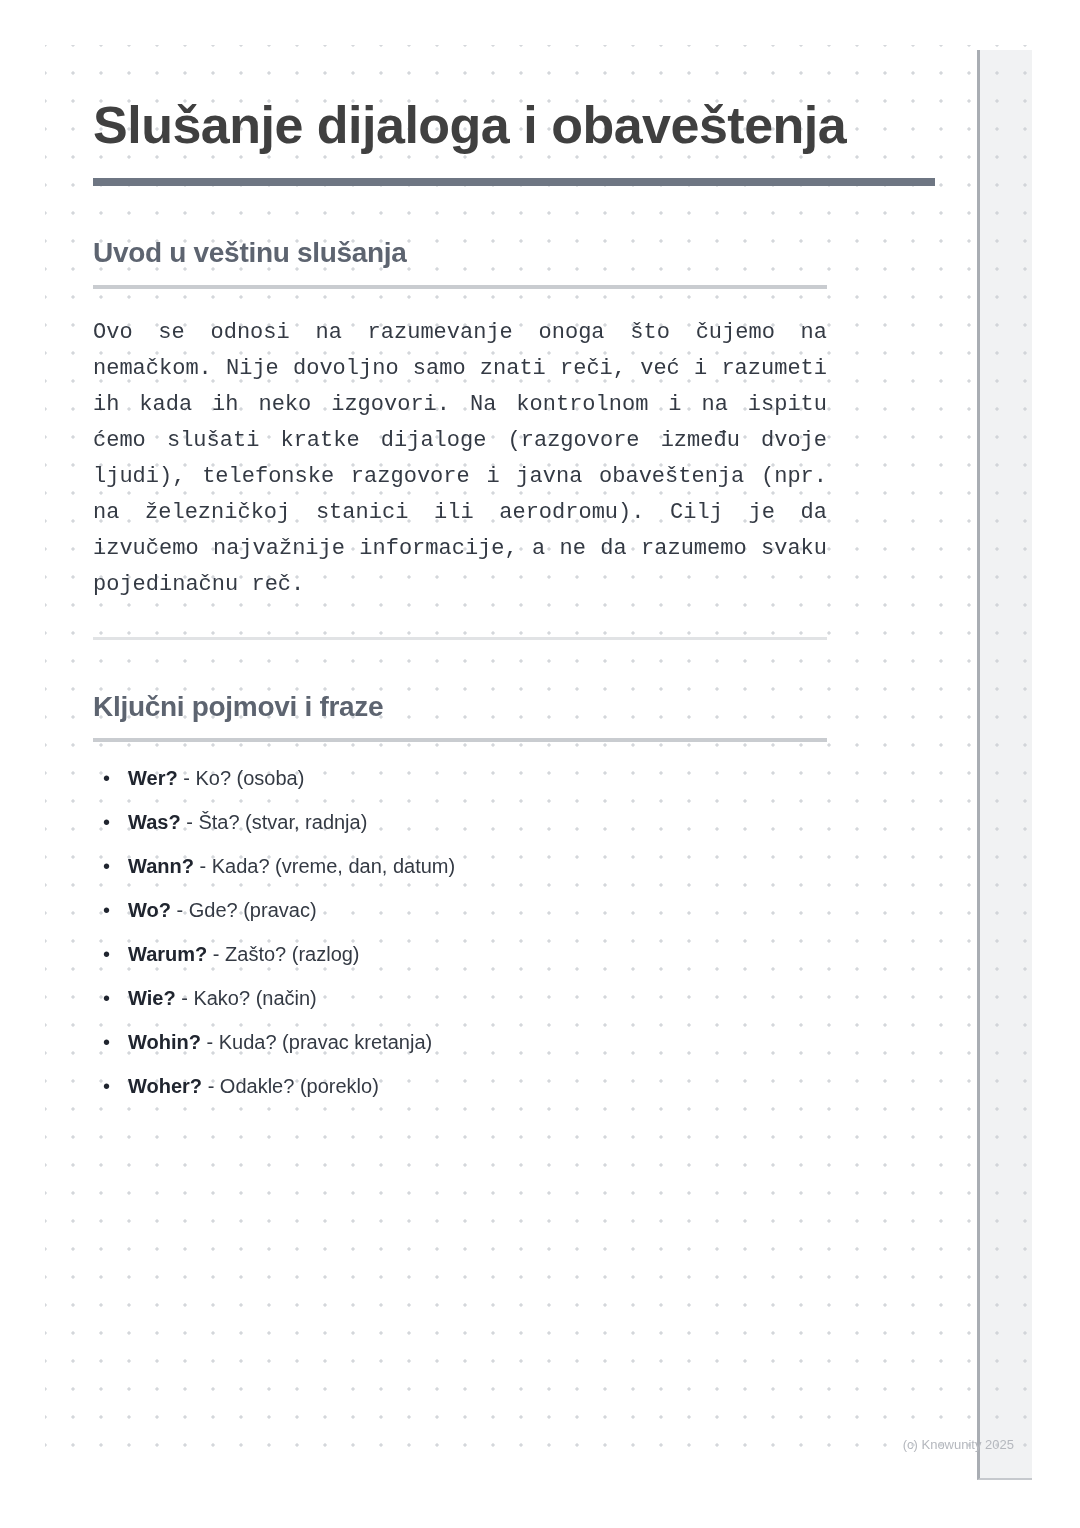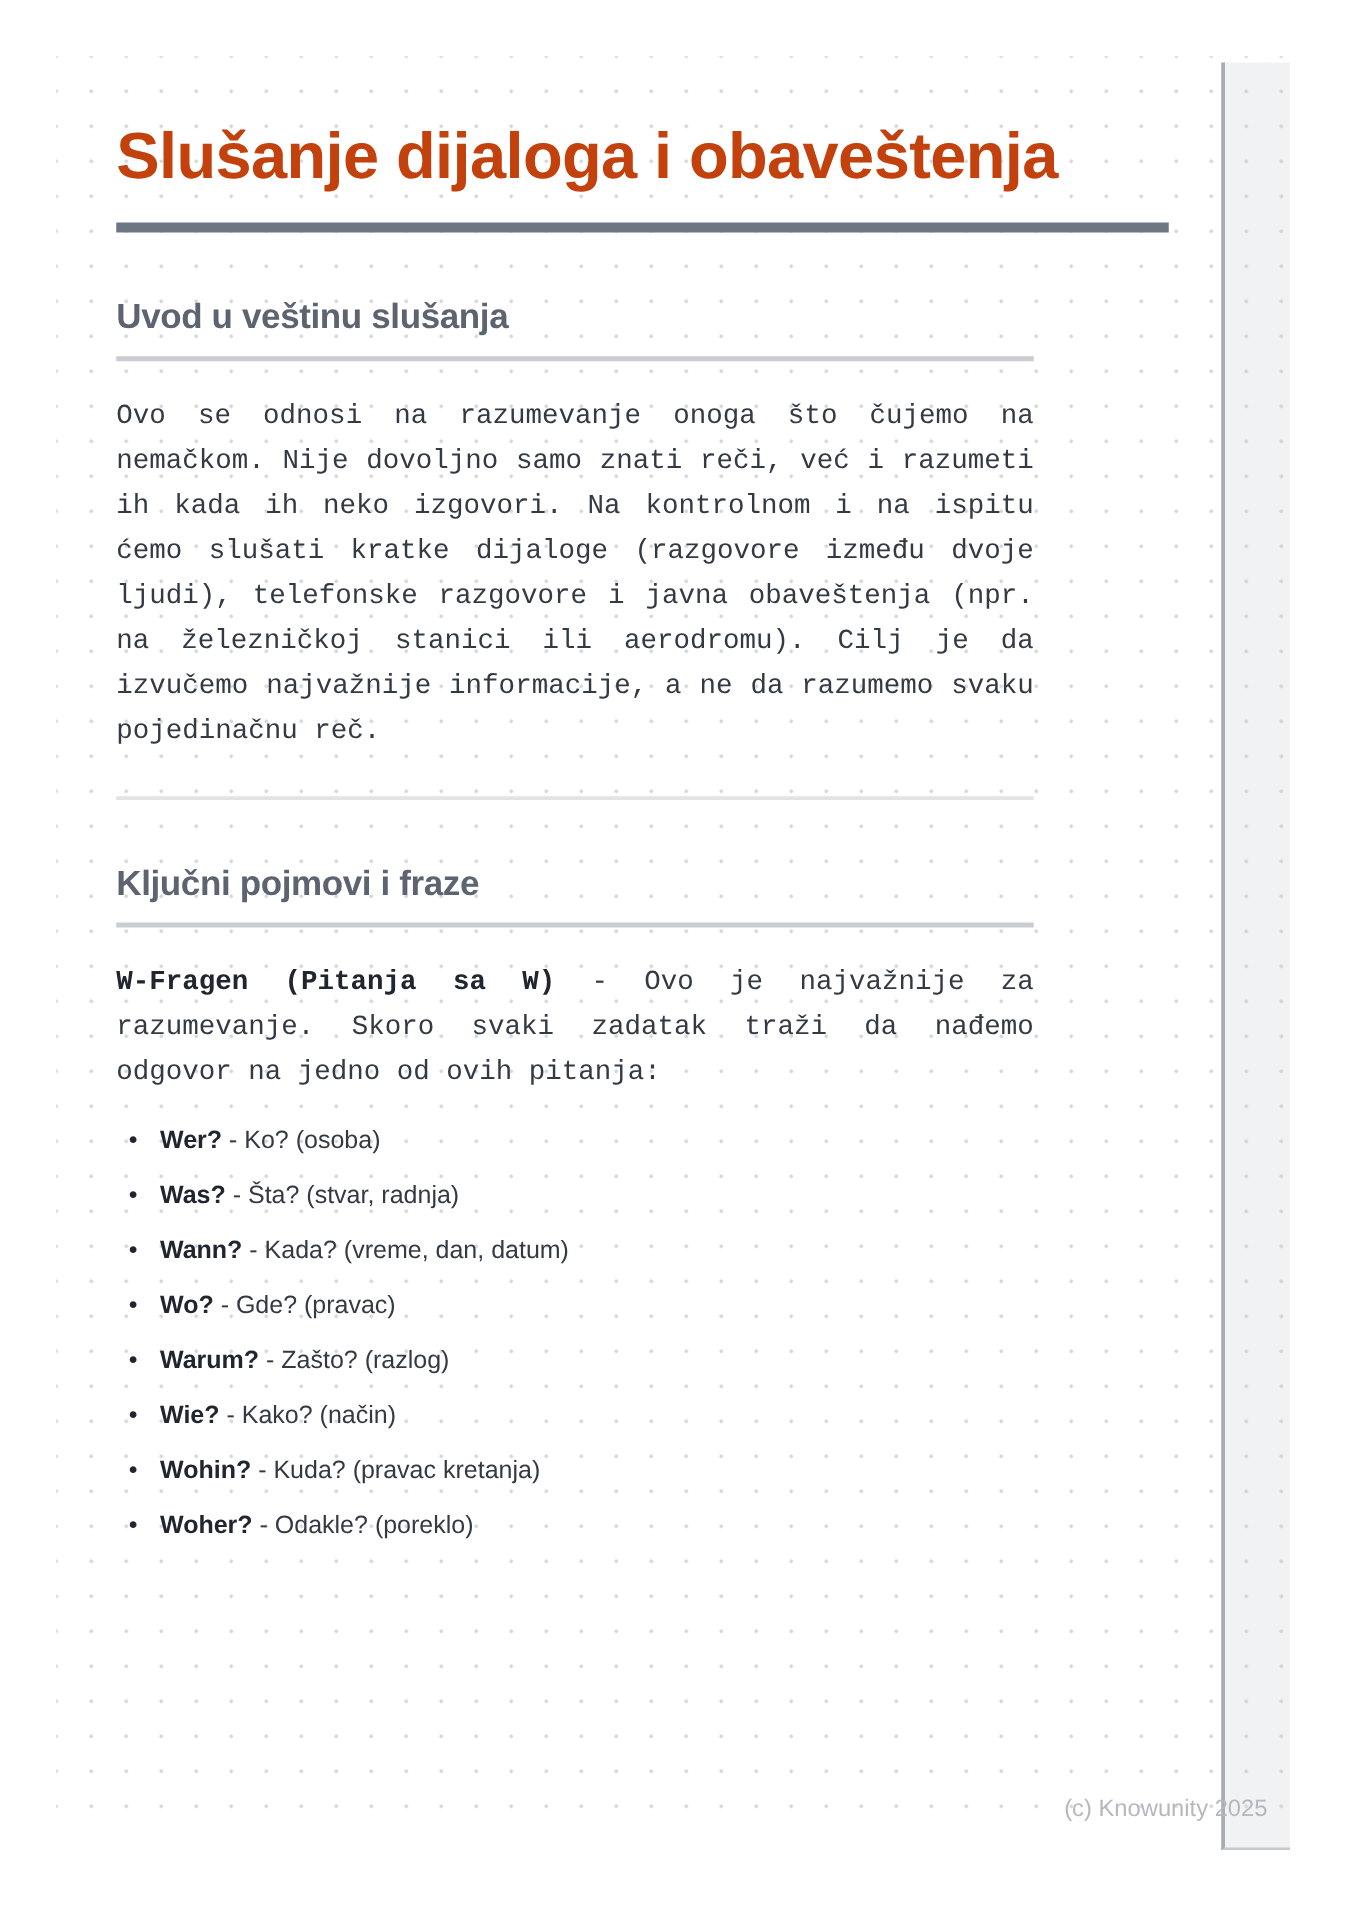--- a/index.html
+++ b/index.html
@@ -44,21 +44,21 @@
     left: 93px;
     top: 0;
     width: 842px;
   }
   h1.doc-title {
     margin: 96px 0 0 0;
     font-size: 52px;
     line-height: 1.12;
     font-weight: 800;
     letter-spacing: -0.5px;
-    color: #c2410c;
+    color: #404040;
   }
   .title-rule {
     margin-top: 24px;
     width: 842px;
     height: 8px;
     background: #6e7683;
   }
   .section {
     width: 734px;
   }
@@ -110,21 +110,21 @@
     position: absolute;
     left: 10px;
     top: 0;
     color: #20252f;
     font-size: 20px;
   }
   .doc-footer {
     position: absolute;
     top: 1437px;
     right: 66px;
-    font-size: 19px;
+    font-size: 13px;
     color: #b5b8be;
     z-index: 3;
   }
 </style>
 </head>
 <body>
 
 <div class="page">
 
   <div class="dot-grid"></div>
@@ -143,21 +143,20 @@
     </div>
 
     <div class="section">
       <h2 class="section-heading">Ključni pojmovi i fraze</h2>
       <div class="heading-rule"></div>
 
       <div id="terms-container">
 
 
 
-  <p class="body-par"><b>W-Fragen (Pitanja sa W)</b><span> - Ovo je najvažnije za razumevanje. Skoro svaki zadatak traži da nađemo odgovor na jedno od ovih pitanja:</span></p>
 </div>
 
       <ul class="w-list" id="bullets-container">
   <li class="w-item"><span class="bullet-dot">•</span><b>Wer?</b><span> - Ko? (osoba)</span></li>
 
   <li class="w-item"><span class="bullet-dot">•</span><b>Was?</b><span> - Šta? (stvar, radnja)</span></li>
 
   <li class="w-item"><span class="bullet-dot">•</span><b>Wann?</b><span> - Kada? (vreme, dan, datum)</span></li>
 
   <li class="w-item"><span class="bullet-dot">•</span><b>Wo?</b><span> - Gde? (pravac)</span></li>

